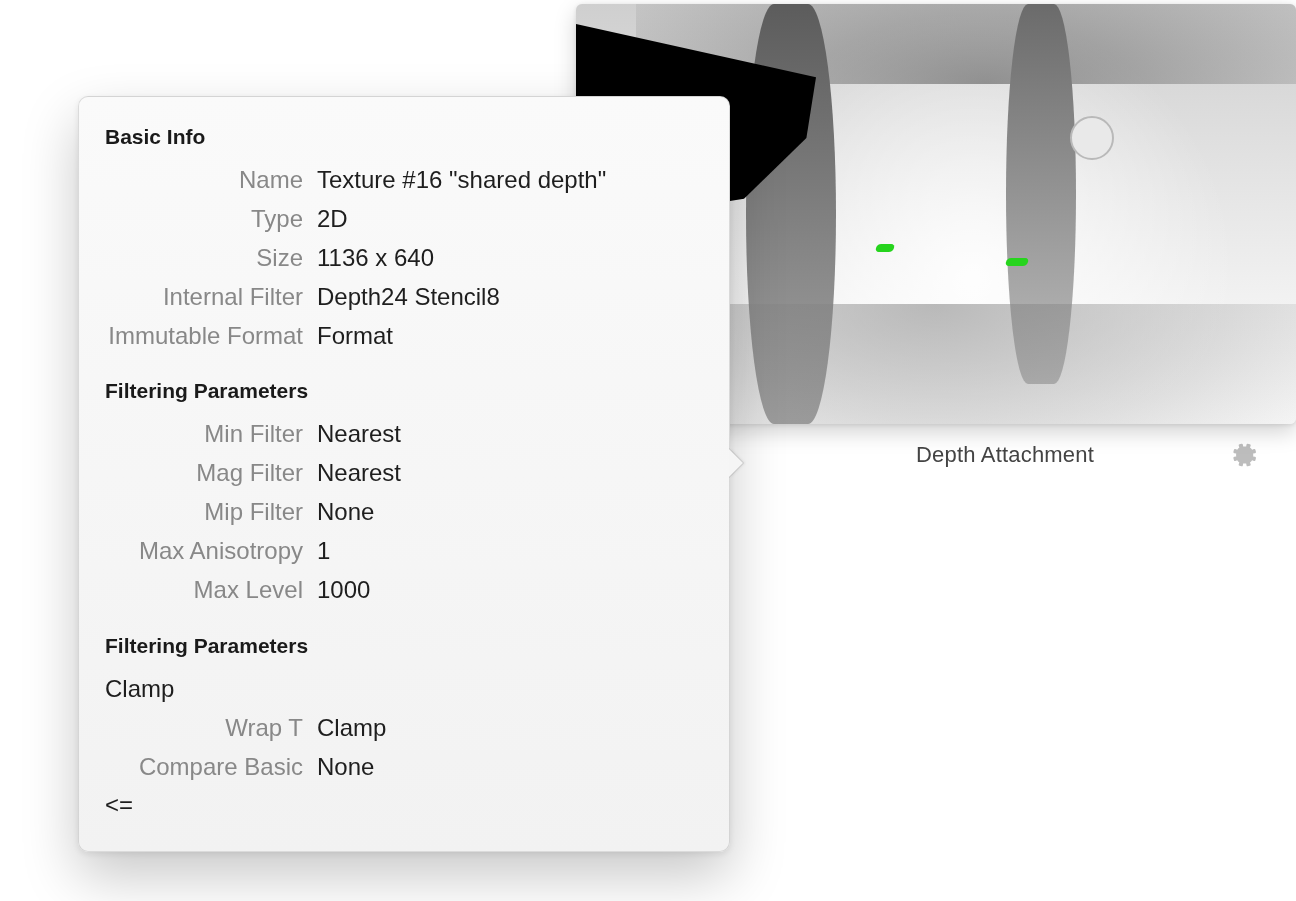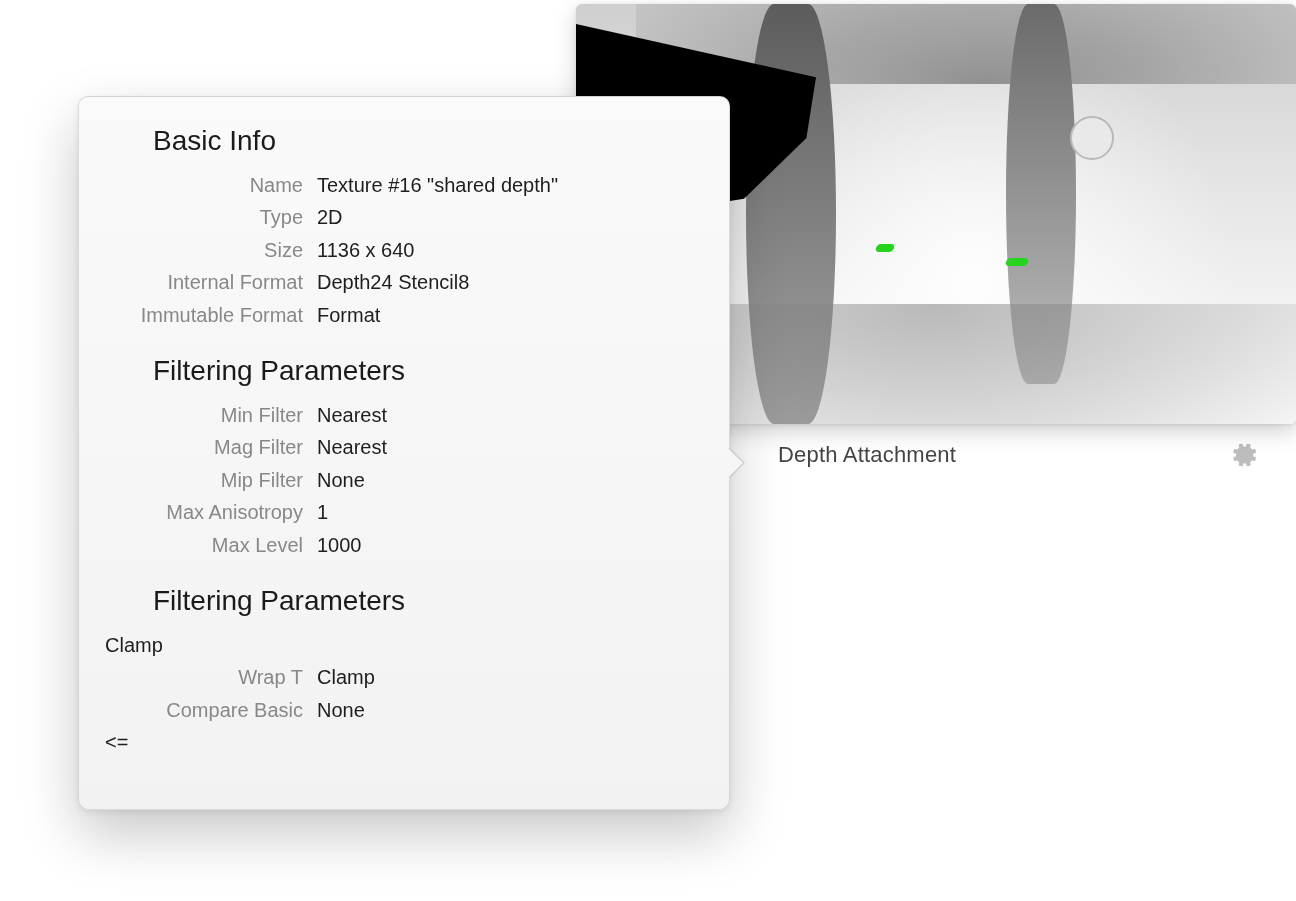--- a/index.html
+++ b/index.html
@@ -57,21 +57,21 @@
   .thumb-caption {
     display: flex;
     align-items: center;
     margin-top: 18px;
     padding: 0 4px;
     font-size: 22px;
     color: #3a3a3a;
   }
   .caption-spacer { flex: 0 0 170px; }
   .info-icon-slot { flex: 0 0 28px; display:flex; justify-content:center; }
-  .caption-label-slot { flex: 1; font-weight: 400; color: #444; letter-spacing: 0.2px; }
+  .caption-label-slot { flex: 1; text-align: center; font-weight: 400; color: #444; letter-spacing: 0.2px; }
   .gear-slot { flex: 0 0 60px; display:flex; justify-content:flex-start; }
 
   .info-icon-svg, .gear-icon-svg { width: 24px; height: 24px; fill: #bdbdbd; }
   .gear-icon-svg { width: 26px; height: 26px; fill: #bdbdbd; }
 
   
   .popover {
     position: absolute;
     left: 78px;
     top: 96px;
@@ -100,30 +100,29 @@
     position: absolute;
     right: -15px;
     top: 351px;
     width: 0; height: 0;
     border-top: 15px solid transparent;
     border-bottom: 15px solid transparent;
     border-left: 15px solid rgba(0,0,0,0.12);
   }
 
   .section-h {
-    font-weight: 400;
-    font-size: 28px;
+    font-weight: 700;
+    font-size: 21px;
     color: #1a1a1a;
     margin-top: 24px;
     margin-bottom: 12px;
-    margin-left: 48px;
   }
   .section-h.first { margin-top: 0; }
 
-  .kv { display: flex; align-items: baseline; line-height: 1.62; font-size: 20px; }
+  .kv { display: flex; align-items: baseline; line-height: 1.62; font-size: 24px; }
   .kv .k { flex: 0 0 212px; text-align: right; color: #888; padding-right: 14px; font-weight: 400; }
   .kv .v { flex: 1; color: #1e1e1e; }
 </style>
 </head>
 <body>
 
 <div class="thumb-wrap">
   <div class="thumb">
     <div class="fog"></div>
     <div class="canopy"></div>
@@ -164,21 +163,21 @@
   </div>
   <div class="kv">
     <span class="k">Type</span>
     <span class="v">2D</span>
   </div>
   <div class="kv">
     <span class="k">Size</span>
     <span class="v">1136 x 640</span>
   </div>
   <div class="kv">
-    <span class="k">Internal Format</span>
+    <span class="k">Internal Filter</span>
     <span class="v">Depth24 Stencil8</span>
   </div>
   <div class="kv">
     <span class="k">Immutable Format</span>
     <span class="v">Format</span>
   </div>
 
   <div class="section-h">Filtering Parameters</div>
   <div class="kv">
     <span class="k">Min Filter</span>

